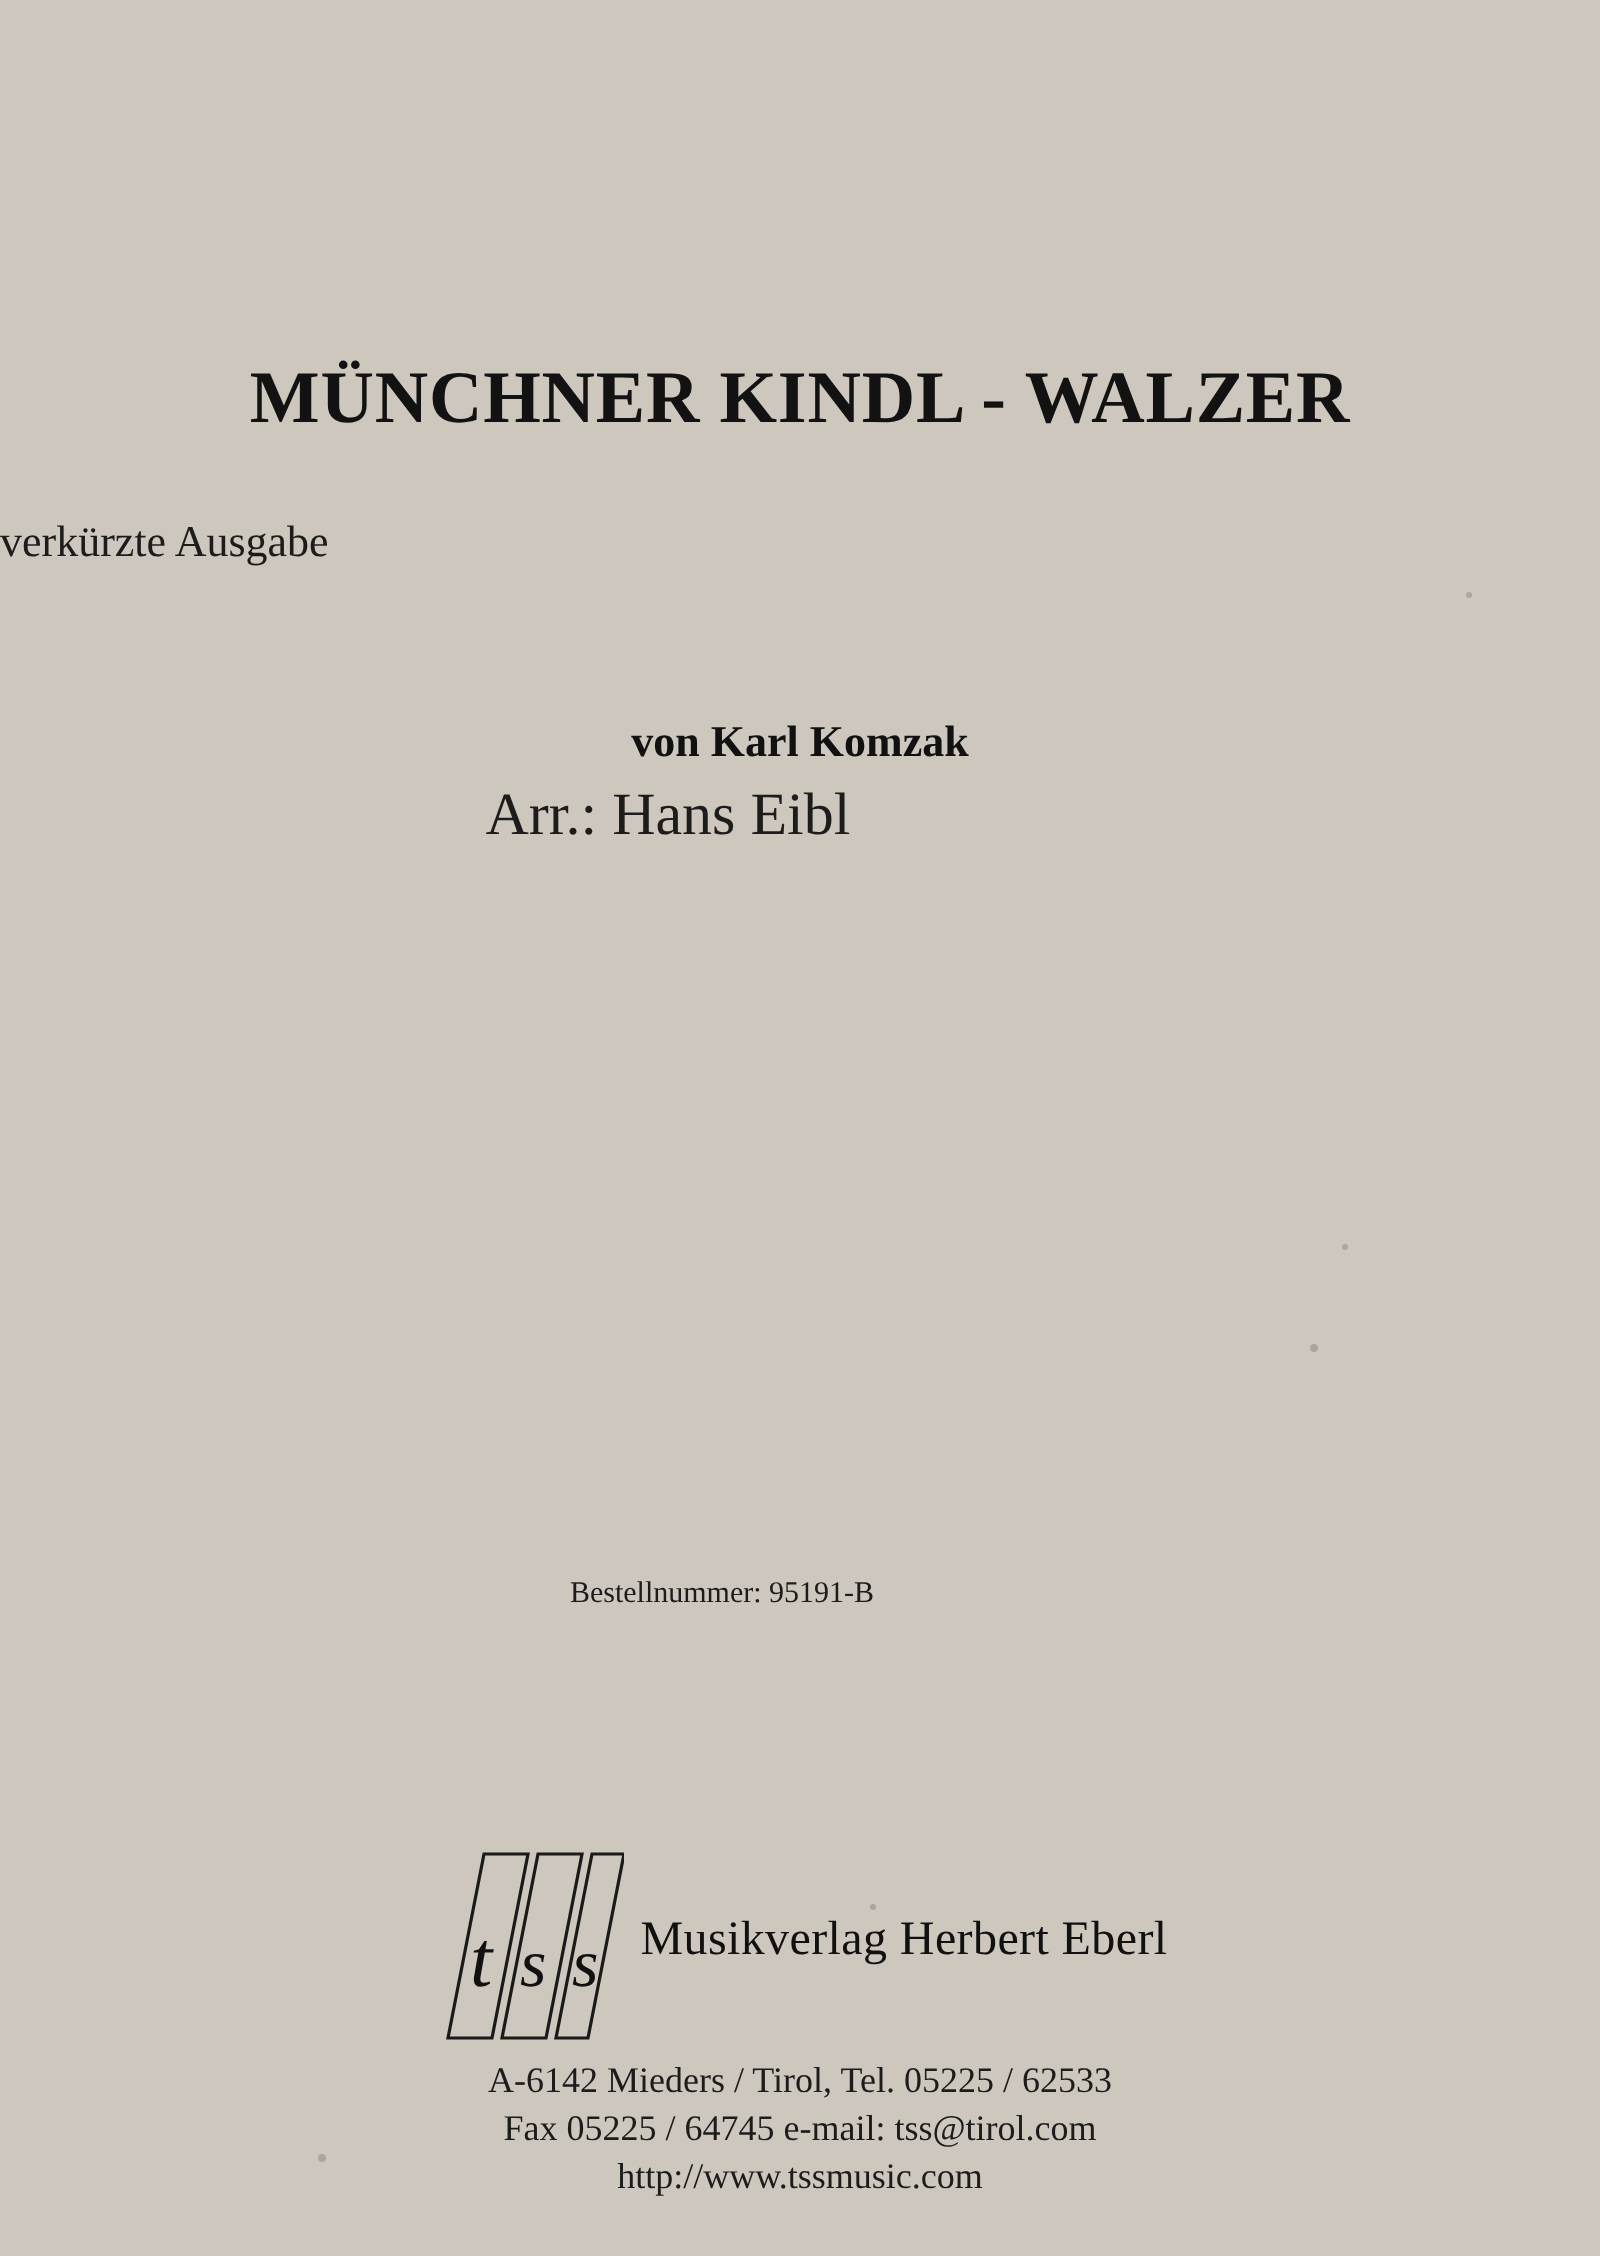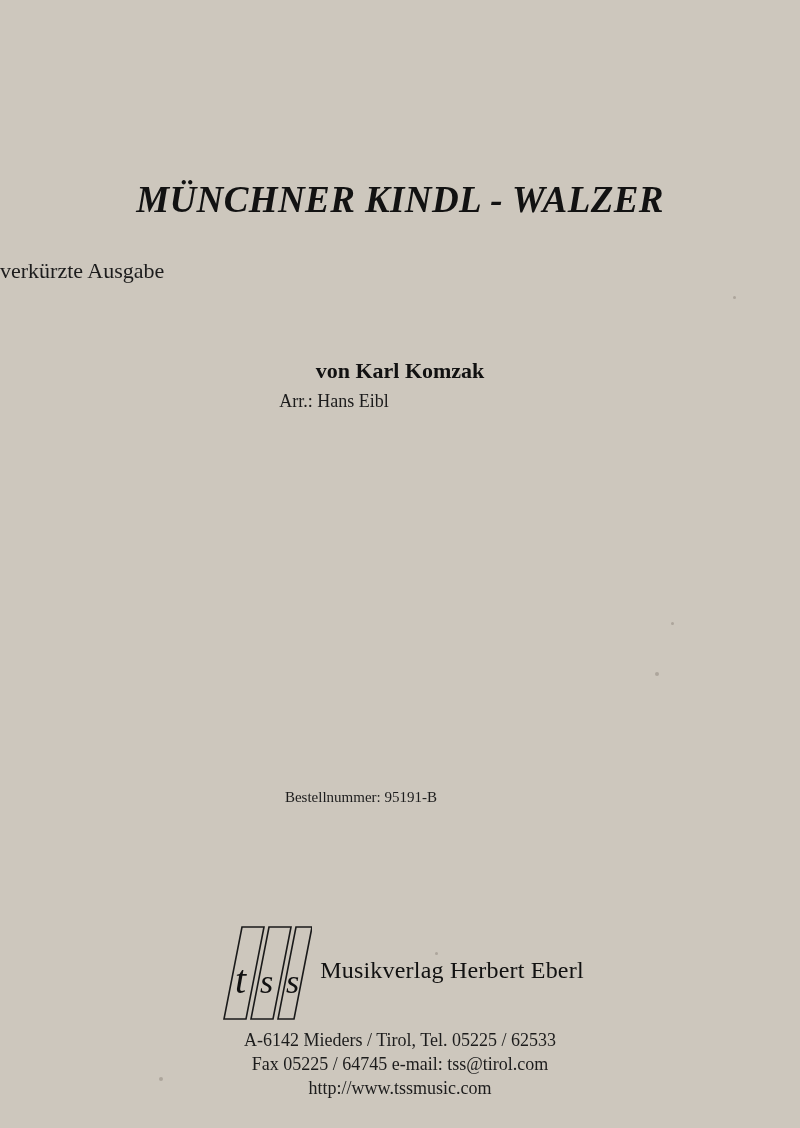--- a/index.html
+++ b/index.html
@@ -23,21 +23,20 @@
     height: 1128px;
   }
 
   
   .title {
     position: absolute;
     top: 178px;
     left: 0;
     width: 800px;
     text-align: center;
-    font-style: italic;
     font-weight: bold;
     font-size: 37px;
     letter-spacing: 0.4px;
     color: #121212;
   }
 
   .subtitle {
     position: absolute;
     top: 258px;
     left: 0;
@@ -58,21 +57,21 @@
     color: #111;
     margin-top: 20px;
   }
 
   .arranger {
     position: absolute;
     top: 391px;
     left: 0;
     width: 668px;
     text-align: center;
-    font-size: 18px;
+    font-size: 30px;
     color: #1c1c1c;
     font-family: Liberation Serif, serif;
   }
 
   .scoretype {
     position: absolute;
     top: 510px;
     left: 0;
     width: 800px;
     text-align: center;

